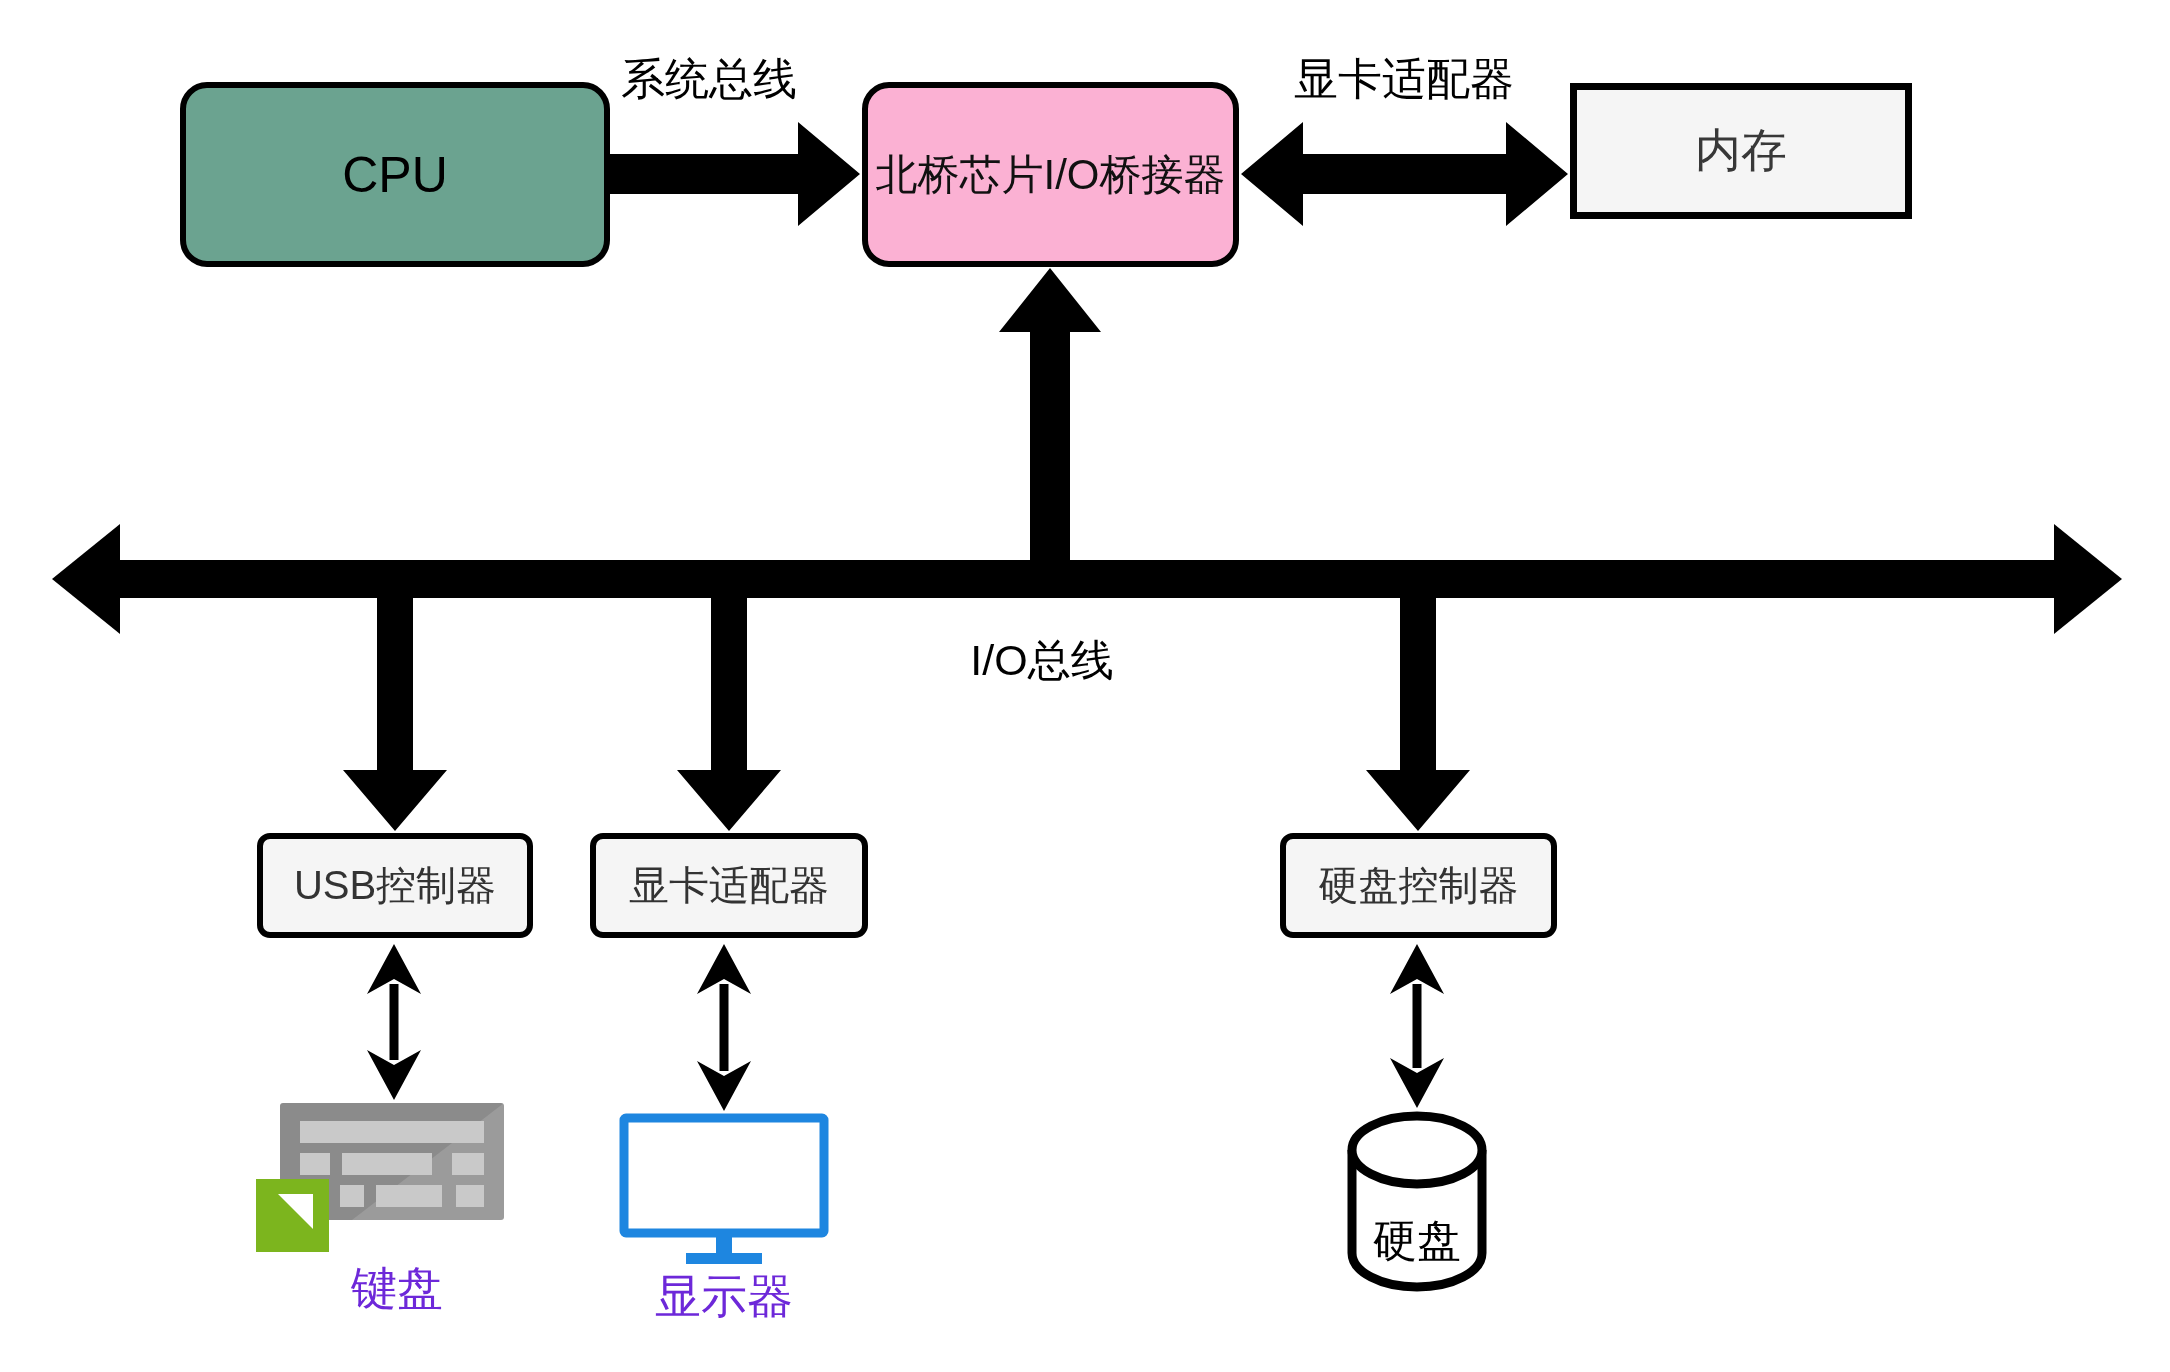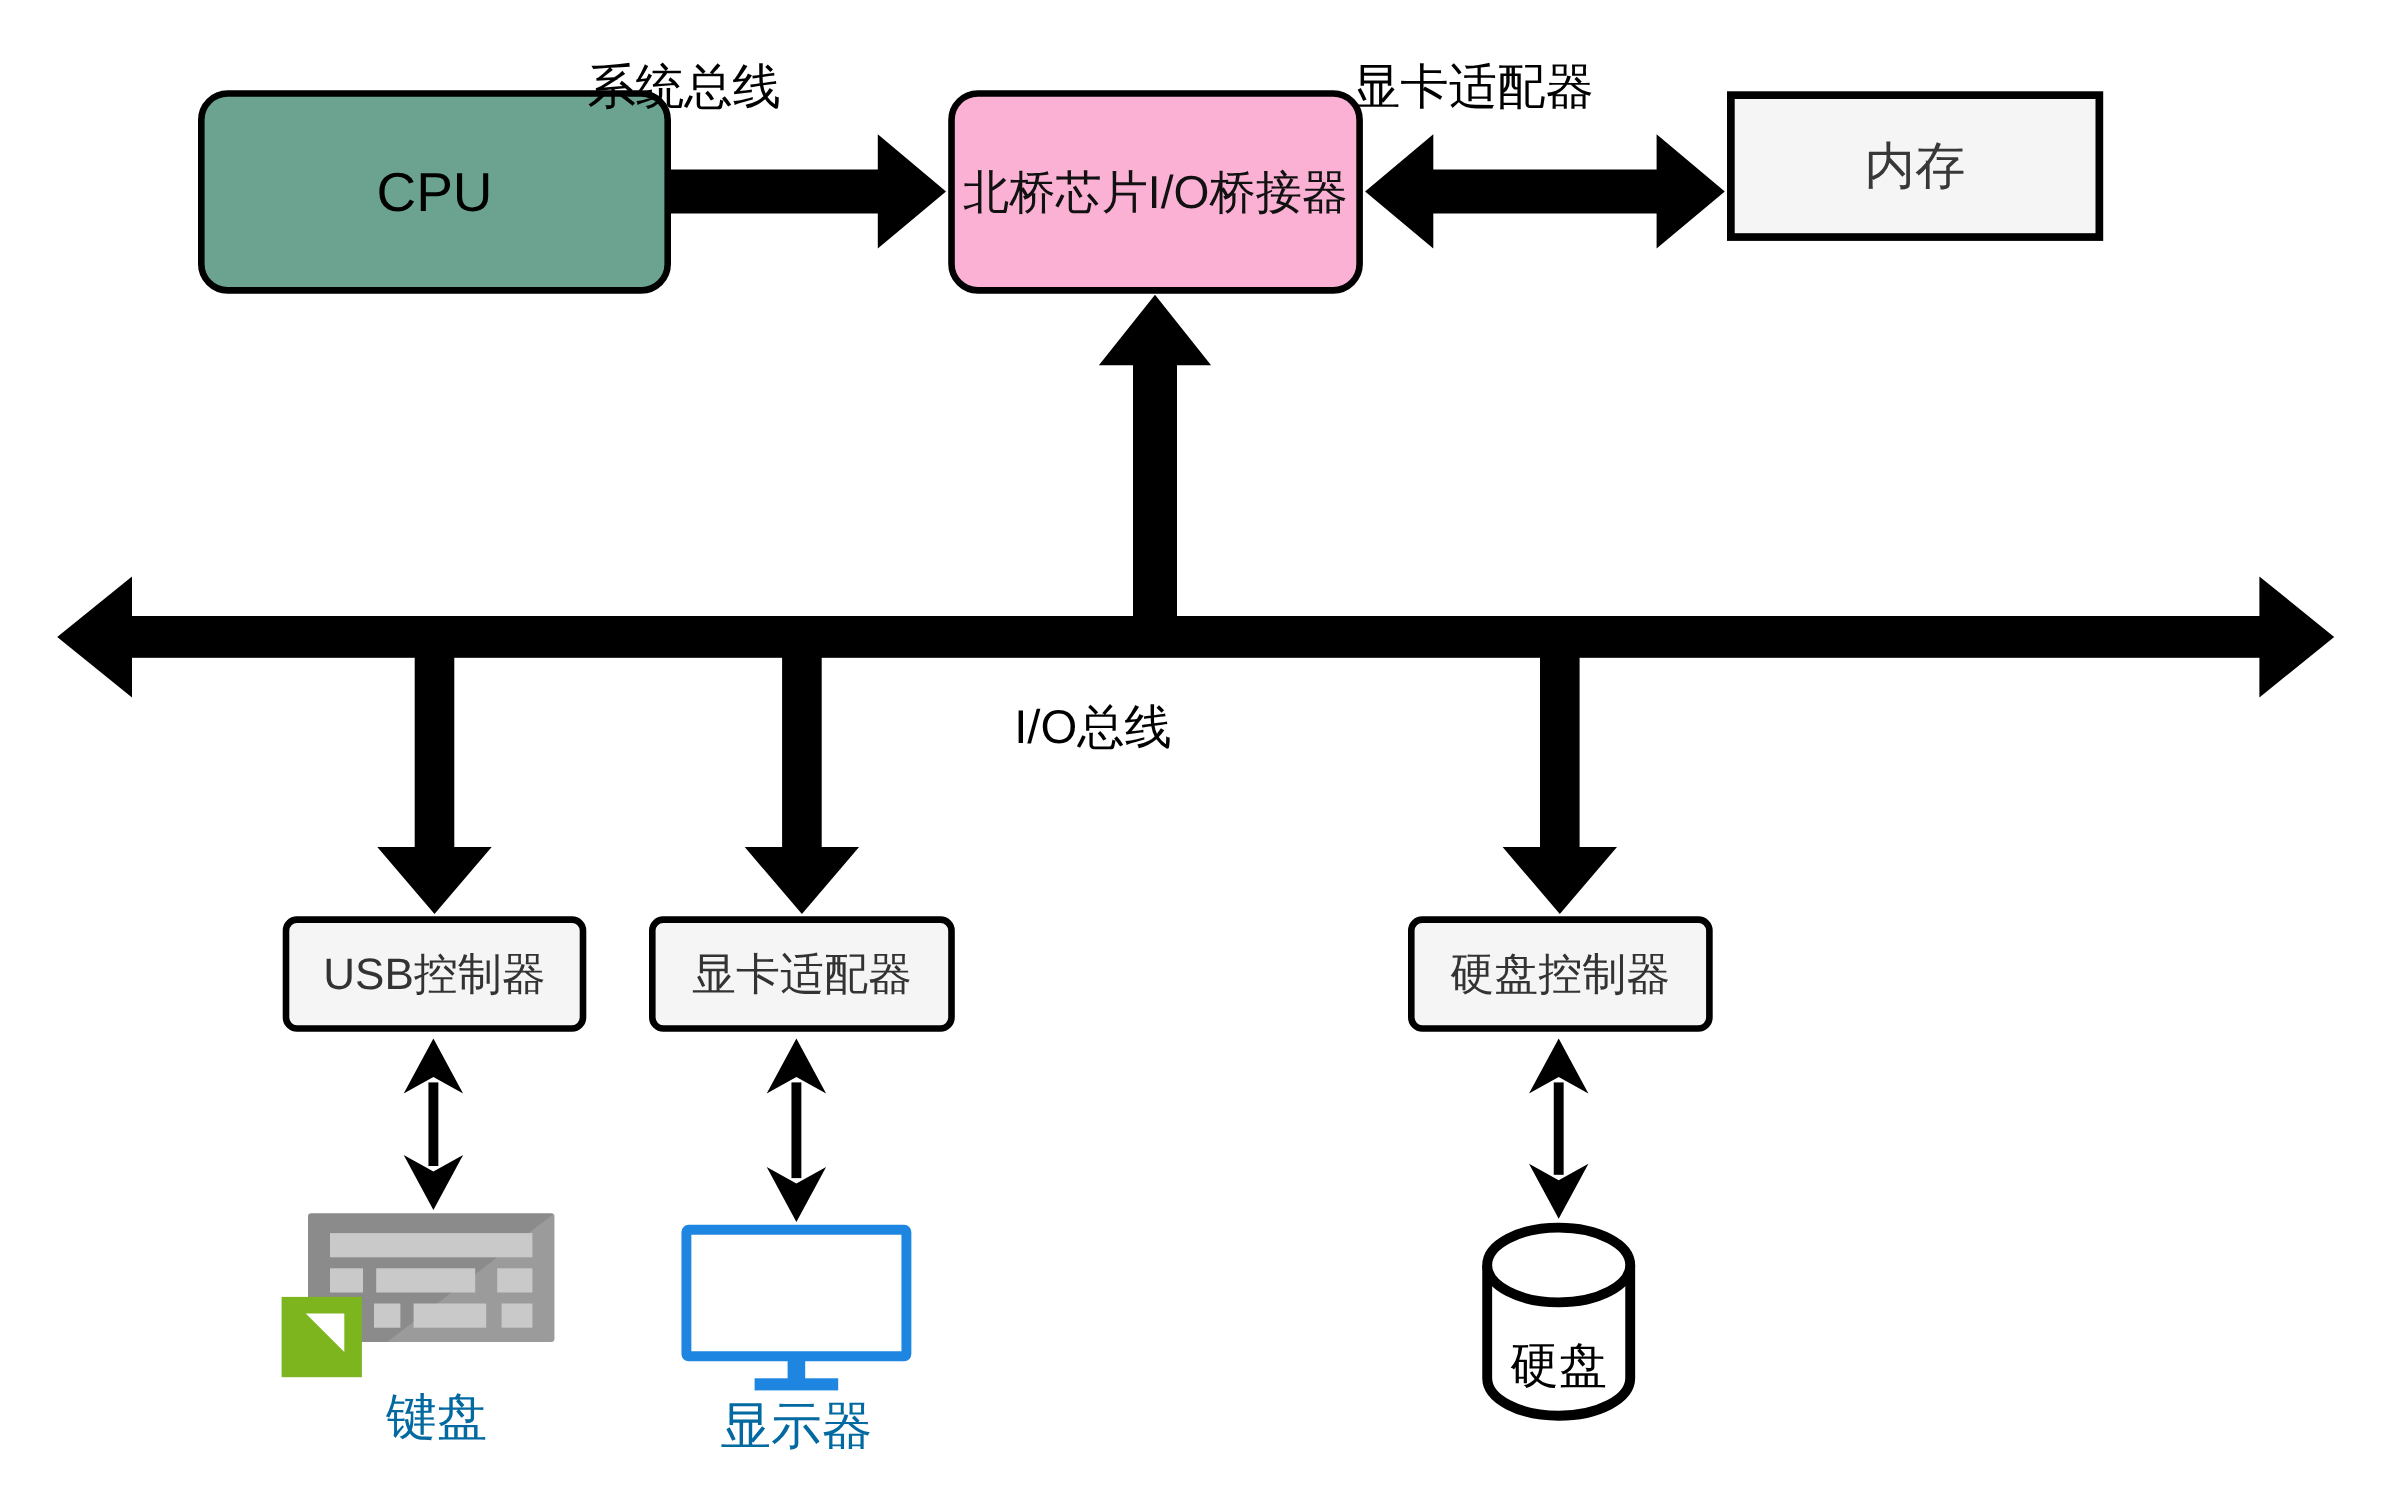--- a/index.html
+++ b/index.html
@@ -49,35 +49,35 @@
   .node-controller {
     top: 833px; height: 105px;
     border-radius: 13px; font-size: 40px; color: #333;
   }
   .node-usb      { left: 257px;  width: 276px; }
   .node-graphics { left: 590px;  width: 278px; }
   .node-disk     { left: 1280px; width: 277px; }
 
   .bus-label {
     position: absolute;
-    text-align: left;
+    text-align: center;
     font-size: 44px;
     color: #000;
     z-index: 3;
     white-space: nowrap;
   }
   .label-system-bus { left: 534px;  top: 50px;  width: 350px; }
   .label-memory-bus { left: 1229px; top: 50px;  width: 350px; }
   .label-io-bus     { left: 922px;  top: 632px; width: 240px; font-size: 43px; }
 
   .device-label {
     position: absolute;
     text-align: center;
     font-size: 46px;
-    color: #0369a1;
+    color: #6d28d9;
     z-index: 3;
     white-space: nowrap;
   }
   .label-keyboard { left: 272px; top: 1258px; width: 250px; }
   .label-monitor  { left: 599px; top: 1266px; width: 250px; }
 
   svg { display: block; }
   .conn { fill: #000; stroke: none; }
 </style>
 </head>

